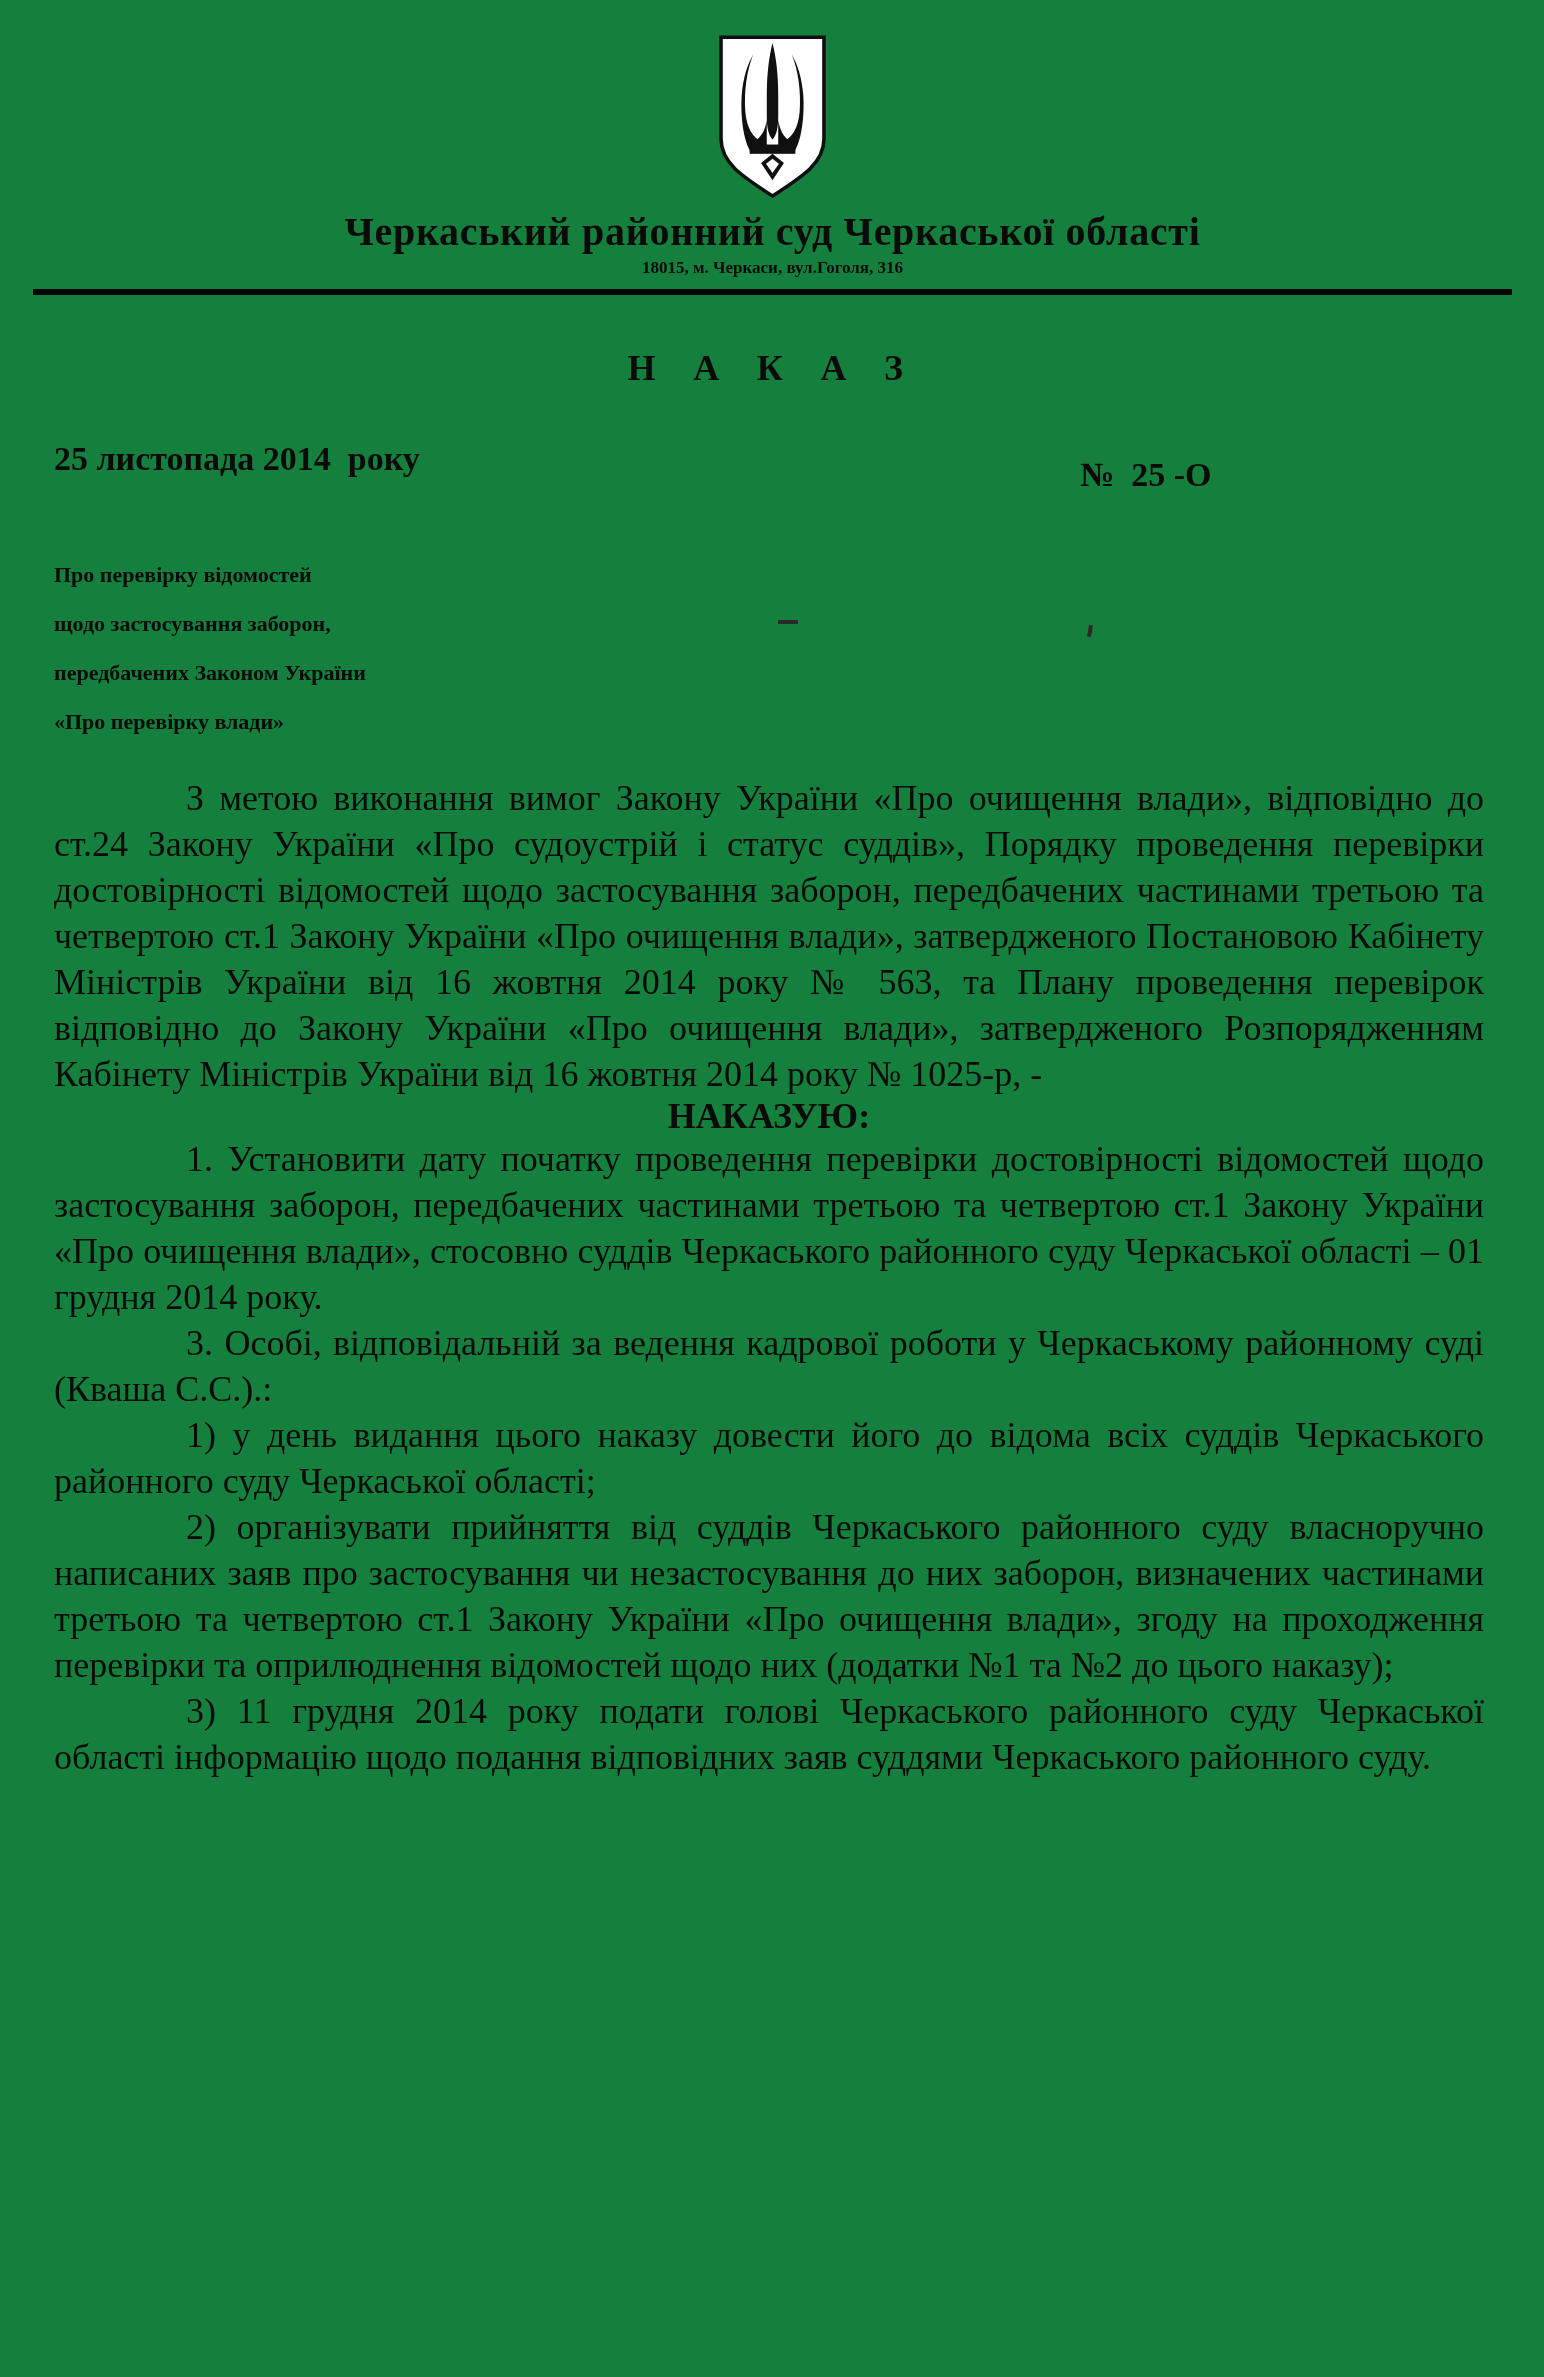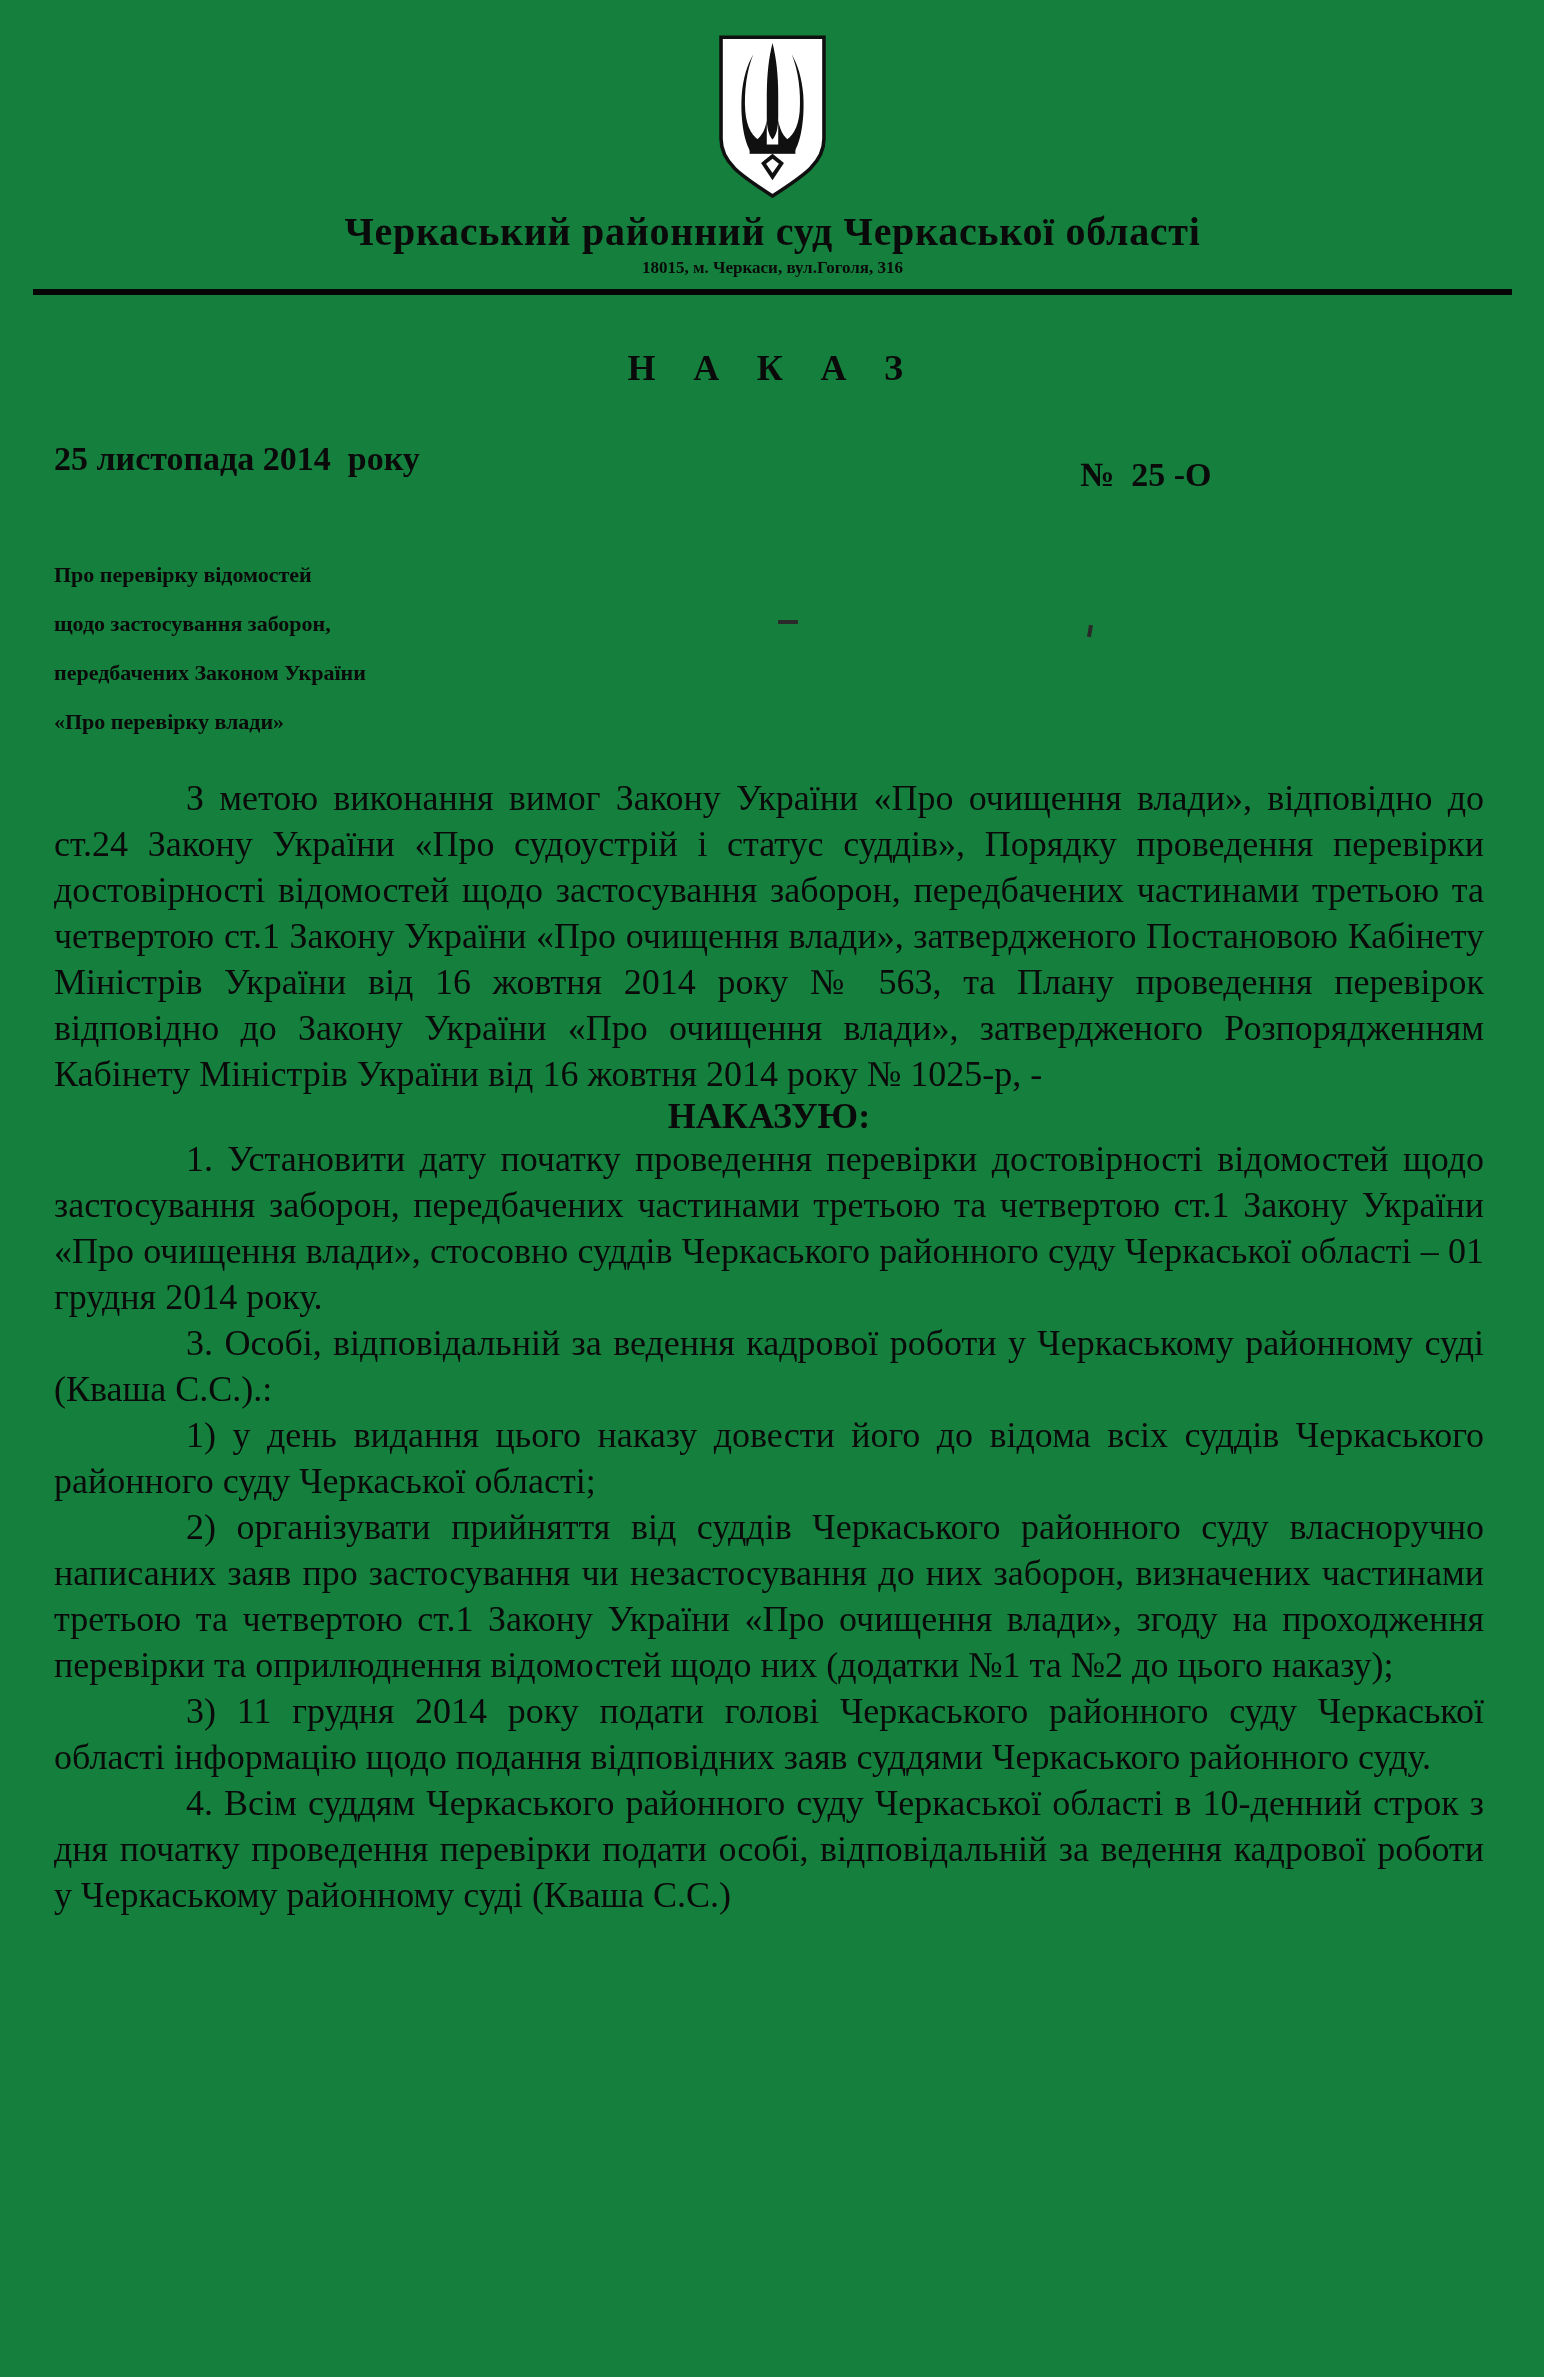--- a/index.html
+++ b/index.html
@@ -126,20 +126,19 @@
   </div>
 
   <div class="body-text">
     <p>З метою виконання вимог Закону України «Про очищення влади», відповідно до ст.24 Закону України «Про судоустрій і статус суддів», Порядку проведення перевірки достовірності відомостей щодо застосування заборон, передбачених частинами третьою та четвертою ст.1 Закону України «Про очищення влади», затвердженого Постановою Кабінету Міністрів України від 16 жовтня 2014 року № 563, та Плану проведення перевірок відповідно до Закону України «Про очищення влади», затвердженого Розпорядженням Кабінету Міністрів України від 16 жовтня 2014 року № 1025-р, -</p>
     <p class="order-heading">НАКАЗУЮ:</p>
     <p>1. Установити дату початку проведення перевірки достовірності відомостей щодо застосування заборон, передбачених частинами третьою та четвертою ст.1 Закону України «Про очищення влади», стосовно суддів Черкаського районного суду Черкаської області – 01 грудня 2014 року.</p>
     <p>3. Особі, відповідальній за ведення кадрової роботи у Черкаському районному суді (Кваша С.С.).:</p>
     <p>1) у день видання цього наказу довести його до відома всіх суддів Черкаського районного суду Черкаської області;</p>
     <p>2)  організувати прийняття від суддів Черкаського районного суду власноручно написаних заяв про застосування чи незастосування до них заборон, визначених частинами третьою та четвертою ст.1 Закону України «Про очищення влади», згоду на проходження перевірки та оприлюднення відомостей щодо них (додатки №1 та №2 до цього наказу);</p>
     <p>3) 11 грудня 2014 року подати голові Черкаського районного суду Черкаської області інформацію щодо подання відповідних заяв суддями Черкаського районного суду.</p>
-    <p>4. Всім суддям Черкаського районного суду Черкаської області в 10-денний строк з дня початку проведення перевірки подати особі, відповідальній за ведення кадрової роботи у Черкаському районному суді (Кваша С.С.)</p>
   </div>
 
   <div class="scan-artifact artifact-dash"></div>
   <div class="scan-artifact artifact-tick"></div>
 
 </div>
 
 
 </body></html>

